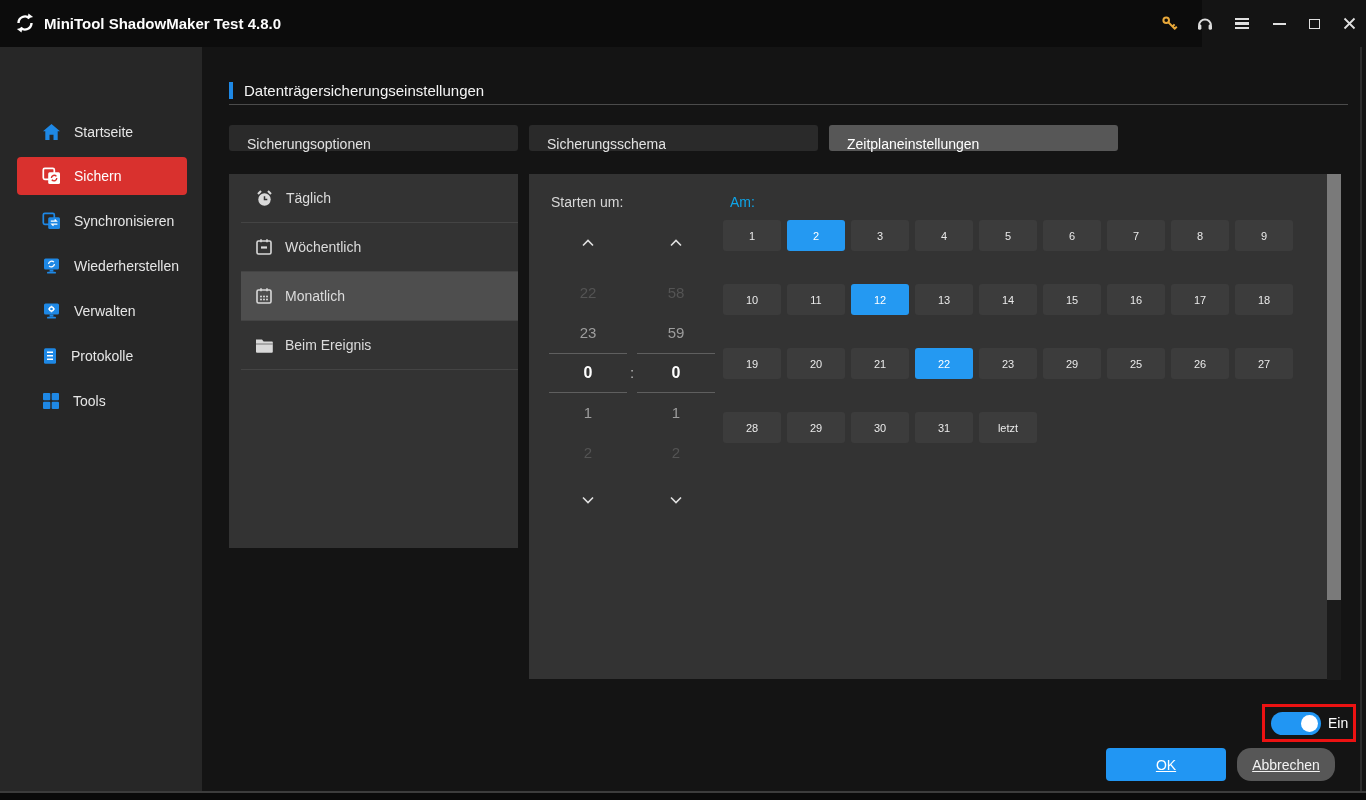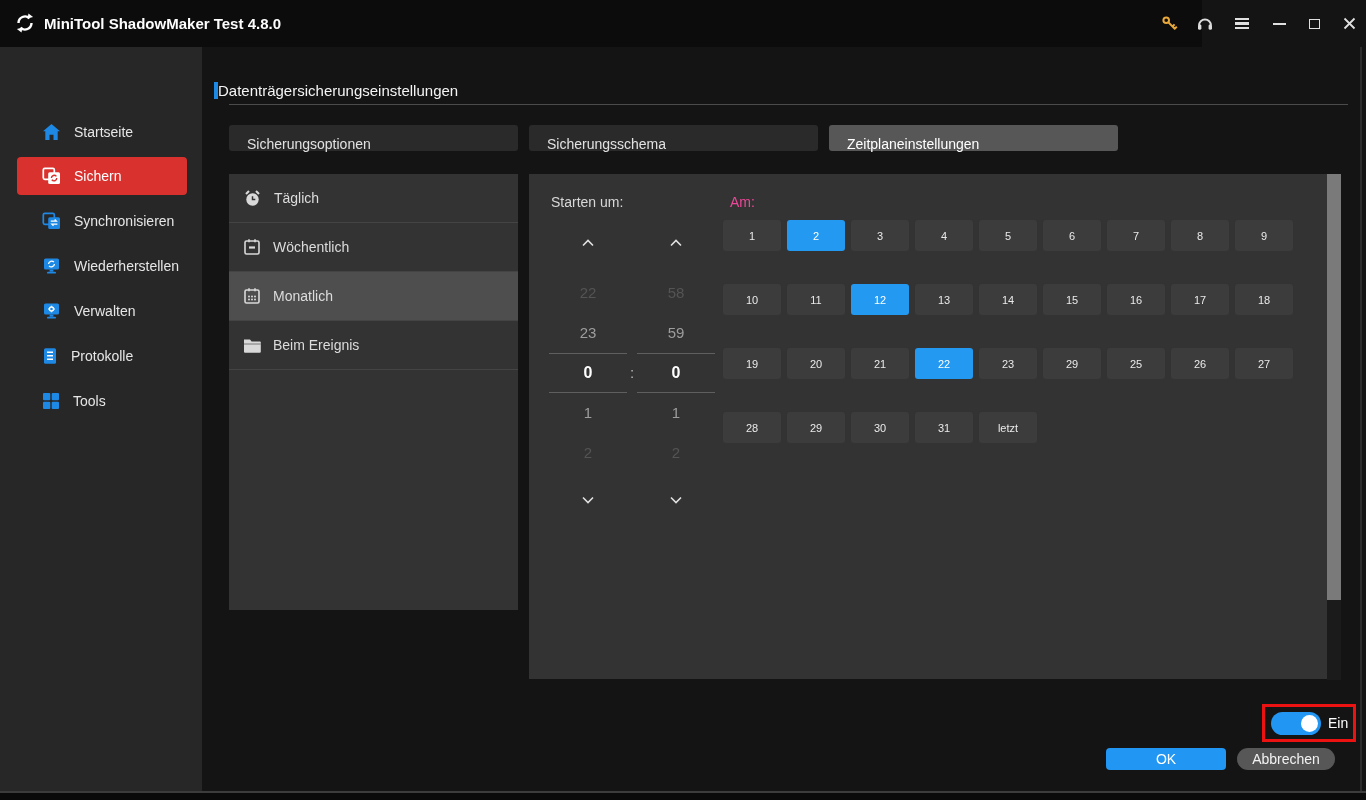--- a/index.html
+++ b/index.html
@@ -22,38 +22,38 @@
 
   
   .sidebar { position:absolute; left:0; top:47px; width:202px; height:744px; background:#272727; }
   .side-item { position:absolute; left:0; width:202px; height:40px; display:flex; align-items:center; padding-left:42px; gap:13px; font-size:14px; color:#e6e6e6; cursor:pointer; }
   .side-item svg { flex:0 0 auto; }
   .side-item.active { left:17px; width:170px; height:38px; background:#d9312e; border-radius:4px; padding-left:25px; color:#fff; }
   .si-0{top:65px;} .si-1{top:110px;} .si-2{top:154px;} .si-3{top:199px;} .si-4{top:244px;} .si-5{top:289px;} .si-6{top:334px;}
   .sb-0{top:695px;} .sb-1{top:739px;}
 
   
-  .page-heading { position:absolute; left:214px; top:82px; display:flex; align-items:flex-start; }
+  .page-heading { position:absolute; left:229px; top:82px; display:flex; align-items:flex-start; gap:11px; }
   .heading-bar { width:4px; height:17px; background:#1e88e5; }
   .heading-text { font-size:15px; color:#f4f4f4; }
   .heading-rule { position:absolute; left:229px; top:104px; width:1119px; height:1px; background:#4b4b4b; }
 
   .tab { position:absolute; top:125px; width:289px; height:26px; background:#2a2a2a; border-radius:3px; line-height:38px; padding-left:18px; font-size:14px; color:#e2e2e2; cursor:pointer; }
   .tab-0{left:229px;} .tab-1{left:529px;} .tab-2{left:829px;}
   .tab.active { background:#575757; color:#fff; }
 
   
-  .sched-panel { position:absolute; left:229px; top:174px; width:289px; height:436px; background:#333333; }
+  .sched-panel { position:absolute; left:229px; top:174px; width:289px; height:374px; background:#333333;padding-left:12px; }
   .sched-row { height:49px; display:flex; align-items:center; padding-left:14px; gap:12px; font-size:14px; color:#dcdcdc; border-bottom:1px solid #444; cursor:pointer; }
   .sched-row.selected { background:#4e4e4e; }
 
   
   .settings-panel { position:absolute; left:529px; top:174px; width:812px; height:505px; background:#333333; }
   .start-label { position:absolute; left:22px; top:20px; font-size:14px; color:#d8d8d8; }
-  .am-label    { position:absolute; left:201px; top:20px; font-size:14px; color:#ec4899; }
+  .am-label    { position:absolute; left:201px; top:20px; font-size:14px; color:#0ea5e9; }
 
   .spin-col { position:absolute; top:57px; width:78px; text-align:center; }
   .spin-col.hours   { left:20px; }
   .spin-col.minutes { left:108px; }
   .spin-chevron { height:24px; display:flex; align-items:center; justify-content:center; cursor:pointer; }
   .spin-values { margin-top:18px; }
   .spin-chevron.down { margin-top:15px; }
   .spin-val { height:40px; line-height:40px; font-size:15px; cursor:pointer; }
   .spin-val.far  { color:#545454; }
   .spin-val.near { color:#9d9d9d; }
@@ -67,21 +67,21 @@
 
   .scroll-track { position:absolute; right:0; top:0; width:14px; height:506px; background:#1b1b1b; }
   .scroll-thumb { position:absolute; left:0; top:0; width:14px; height:426px; background:#7a7a7a; cursor:pointer; }
 
   
   .toggle-wrap { position:absolute; left:1262px; top:704px; width:94px; height:38px; border:3px solid #ec1212; display:flex; align-items:center; padding-left:6px; gap:7px; }
   .toggle { position:relative; width:50px; height:23px; border-radius:12px; background:#2196f3; cursor:pointer; }
   .toggle-knob { position:absolute; right:3px; top:3px; width:17px; height:17px; border-radius:50%; background:#fff; }
   .toggle-label { font-size:14px; color:#fff; }
 
-  .btn { position:absolute; top:748px; height:22px; border-radius:4px; font-size:14px; display:flex; align-items:center; justify-content:center; cursor:pointer; }
+  .btn { position:absolute; top:748px; height:33px; border-radius:4px; font-size:14px; display:flex; align-items:center; justify-content:center; cursor:pointer;text-decoration:underline; }
   .btn-ok { left:1106px; width:120px; background:#2196f3; color:#fff; }
   .btn-cancel { left:1237px; width:98px; background:#575757; color:#f2f2f2;border-radius:14px; }
 
   
   .right-edge { position:absolute; left:1360px; top:47px; width:2px; height:744px; background:#2c2c2c; }
   .bottom-line { position:absolute; left:0; top:791px; width:1366px; height:2px; background:#3c3c3c; }
   .bottom-black { position:absolute; left:0; top:793px; width:1366px; height:7px; background:#0a0a0a; }
 </style>
 </head>
 <body>

